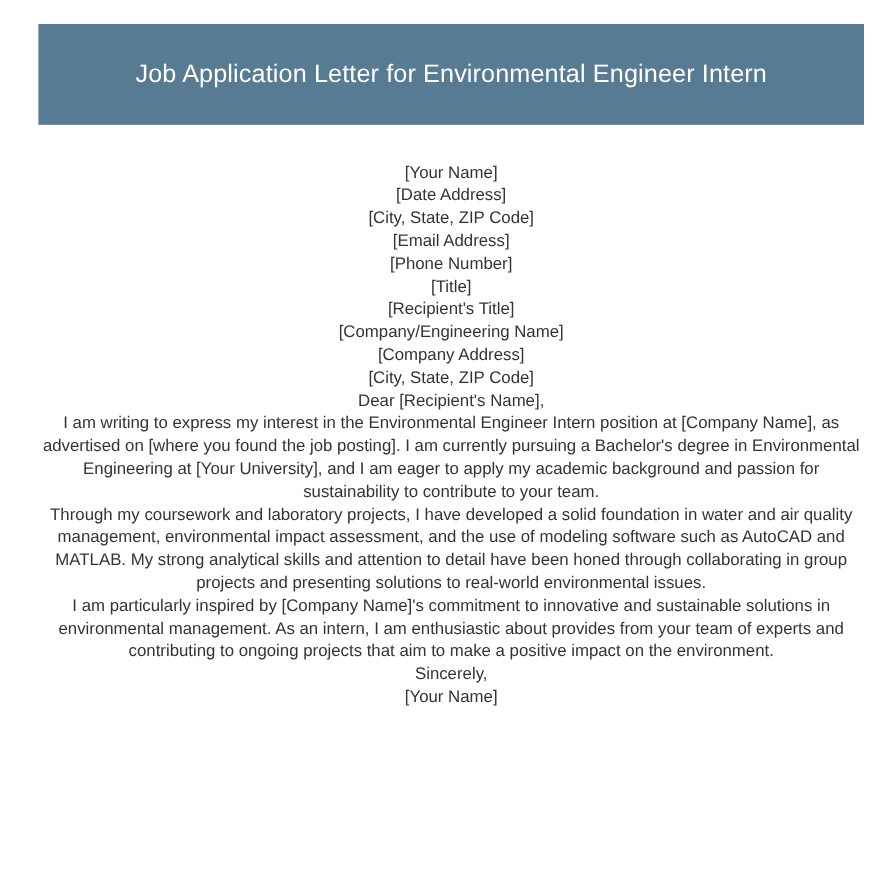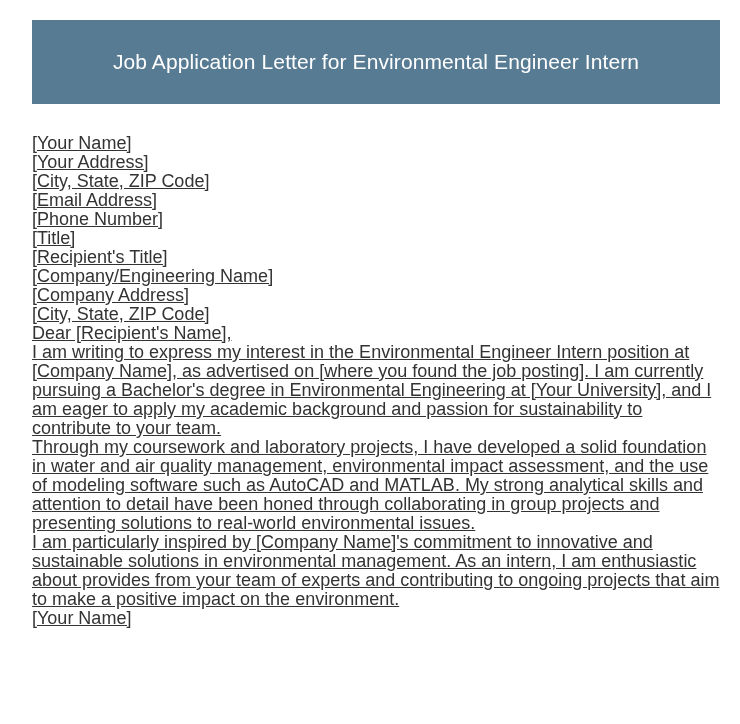--- a/index.html
+++ b/index.html
@@ -9,74 +9,75 @@
     }
     body {
       width: 740px;
       height: 724px;
       overflow: hidden;
       font-family: "Liberation Sans", "DejaVu Sans", sans-serif;
       color: #333333;
     }
     .page {
       padding: 20px 20px 0 32px;
+      text-align: center;
     }
     .header {
       background: #587b94;
       height: 84px;
       display: flex;
       align-items: center;
       justify-content: center;
     }
     .header h1 {
       margin: 0;
       color: #ffffff;
       font-size: 21px;
       font-weight: normal;
       letter-spacing: 0.1px;
     }
     .letter {
       margin-top: 30px;
-      font-size: 18px;
+      font-size: 14px;
       line-height: 19px;
-      text-decoration: underline;
     }
     .letter .line {
       display: block;
     }
     .letter p {
       margin: 0;
     }
   </style>
 </head>
 <body>
 
 <div class="page">
   <div class="header">
     <h1>Job Application Letter for Environmental Engineer Intern</h1>
   </div>
 
   <div class="letter">
     <div>
       <span class="line">[Your Name]</span>
-      <span class="line">[Your Address]</span>
+      <span class="line">[Date Address]</span>
       <span class="line">[City, State, ZIP Code]</span>
       <span class="line">[Email Address]</span>
       <span class="line">[Phone Number]</span>
       <span class="line">[Title]</span>
     </div>
 
     <div>
       <span class="line">[Recipient's Title]</span>
       <span class="line">[Company/Engineering Name]</span>
       <span class="line">[Company Address]</span>
       <span class="line">[City, State, ZIP Code]</span>
     </div>
 
     <span class="line">Dear [Recipient's Name],</span>
 
     <p>I am writing to express my interest in the Environmental Engineer Intern position at [Company Name], as advertised on [where you found the job posting]. I am currently pursuing a Bachelor's degree in Environmental Engineering at [Your University], and I am eager to apply my academic background and passion for sustainability to contribute to your team.</p>
     <p>Through my coursework and laboratory projects, I have developed a solid foundation in water and air quality management, environmental impact assessment, and the use of modeling software such as AutoCAD and MATLAB. My strong analytical skills and attention to detail have been honed through collaborating in group projects and presenting solutions to real-world environmental issues.</p>
     <p>I am particularly inspired by [Company Name]'s commitment to innovative and sustainable solutions in environmental management. As an intern, I am enthusiastic about provides from your team of experts and contributing to ongoing projects that aim to make a positive impact on the environment.</p>
 
+    <span class="line">Sincerely,</span>
     <span class="line">[Your Name]</span>
   </div>
 </div>
 
 </body></html>

